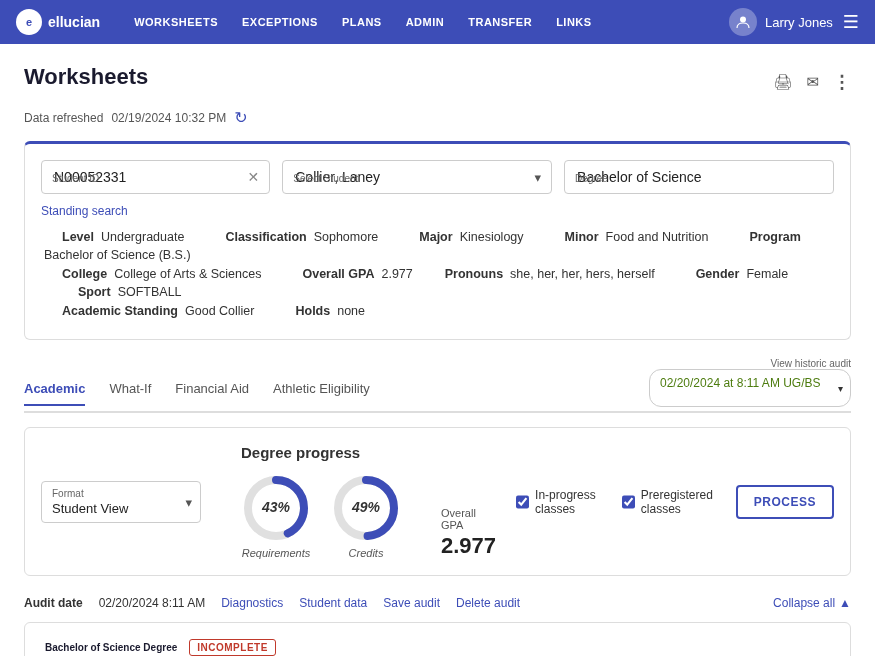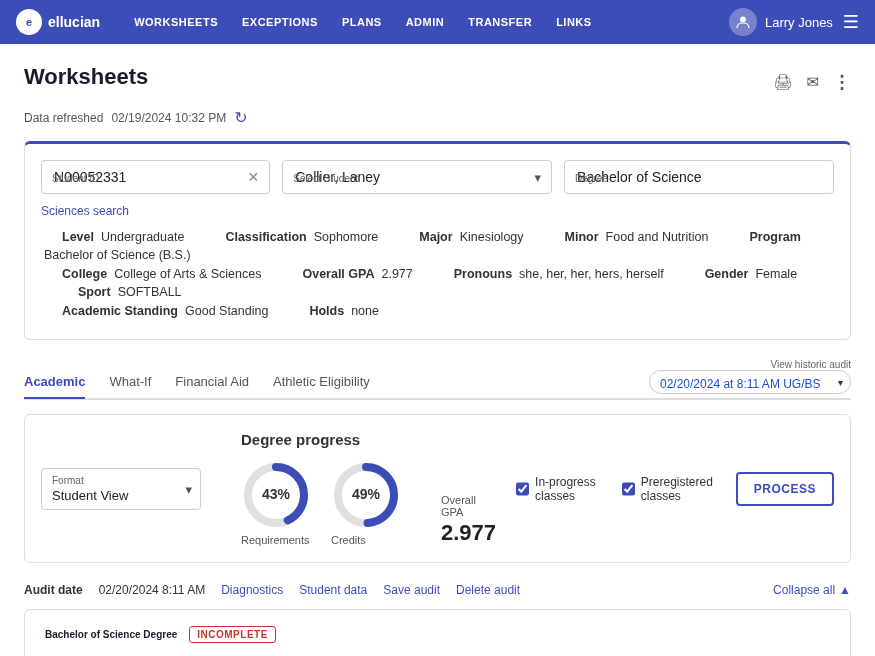--- a/index.html
+++ b/index.html
@@ -34,36 +34,36 @@
     .field-chevron { position: absolute; right: 10px; top: 50%; transform: translateY(-50%); color: #555; cursor: pointer; }
     .advanced-search { font-size: 12px; color: #3d4db7; cursor: pointer; margin-bottom: 12px; }
     .info-row { display: flex; flex-wrap: wrap; gap: 4px; font-size: 12.5px; margin-bottom: 5px; align-items: baseline; }
     .info-label { font-weight: 700; color: #333; padding-left: 21px; }
     .info-value { color: #333; margin-left: 3px; }
 
     
     .tabs-bar { display: flex; gap: 24px; border-bottom: 1px solid #ddd; margin-bottom: 16px; margin-top: 8px; }
     .tab { font-size: 13px; padding: 8px 0; cursor: pointer; color: #555; border-bottom: 2px solid transparent; margin-bottom: -1px; }
     .tab.active { color: #3d4db7; border-bottom: 2px solid #3d4db7; font-weight: 600; }
-    .audit-select { border: 1px solid #ccc; border-radius: 12px; padding: 6px 28px 2px 10px; font-size: 12px; appearance: none; cursor: pointer; color: #1d4ed8; background: white; min-width: 200px; }
+    .audit-select { border: 1px solid #ccc; border-radius: 12px; padding: 6px 28px 16px 10px; font-size: 12px; appearance: none; cursor: pointer; color: #4d7c0f; background: white; min-width: 200px; }
     .audit-select-wrap { position: relative; }
     .audit-select-wrap .chev { position: absolute; right: 8px; top: 50%; transform: translateY(-50%); font-size: 10px; pointer-events: none; }
     .audit-label { font-size: 10px; color: #666; }
 
     
     .progress-card { border: 1px solid #ddd; border-radius: 6px; padding: 16px; margin-bottom: 16px; background: white; }
     .progress-card-top { display: flex; align-items: center; gap: 20px; }
     .format-group { border: 1px solid #ccc; border-radius: 4px; padding: 6px 10px; position: relative; min-width: 160px; }
     .format-label { font-size: 10px; color: #666; }
     .format-value { font-size: 13px; color: #222; margin-top: 2px; }
     .format-chevron { position: absolute; right: 8px; top: 50%; transform: translateY(-50%); color: #555; }
     .degree-progress-section { margin-left: 20px; }
     .degree-progress-title { font-size: 15px; font-weight: 700; margin-bottom: 12px; }
     .circles-wrap { display: flex; gap: 20px; align-items: flex-end; }
-    .circle-item { display: flex; flex-direction: column; gap: 4px; }
+    .circle-item { display: flex; flex-direction: column; align-items: center; gap: 4px; font-style: italic; }
     .circle-label { font-size: 11px; color: #555; }
     .gpa-section { margin-left: 20px; }
     .gpa-label { font-size: 11px; color: #555; margin-bottom: 2px; }
     .gpa-value { font-size: 22px; font-weight: 700; color: #222; }
     .checkbox-group { display: flex; align-items: center; gap: 16px; margin-left: auto; }
     .checkbox-item { display: flex; align-items: center; gap: 6px; font-size: 12px; }
     .checkbox-item input { accent-color: #3d4db7; width: 14px; height: 14px; }
     .process-btn { background: white; border: 2px solid #3d4db7; color: #3d4db7; font-weight: 700; font-size: 12px; padding: 8px 16px; border-radius: 4px; cursor: pointer; letter-spacing: 0.5px; }
 
     
@@ -144,49 +144,49 @@
         <span class="field-label">Select Student</span>
         <span class="field-value">Collier, Laney</span>
         <span class="field-chevron icon-chevdown"></span>
       </div>
       <div class="field-group" style="flex:1.2; min-width:200px;">
         <span class="field-label">Degree</span>
         <span class="field-value">Bachelor of Science</span>
       </div>
     </div>
 
-    <div class="advanced-search">Sciences search</div>
+    <div class="advanced-search">Standing search</div>
 
     <div class="info-row">
       <span class="info-label">Level</span>
       <span class="info-value">Undergraduate</span>
       <span style="margin-left:16px;" class="info-label">Classification</span>
       <span class="info-value">Sophomore</span>
       <span style="margin-left:16px;" class="info-label">Major</span>
       <span class="info-value">Kinesiology</span>
       <span style="margin-left:16px;" class="info-label">Minor</span>
       <span class="info-value">Food and Nutrition</span>
       <span style="margin-left:16px;" class="info-label">Program</span>
       <span class="info-value">Bachelor of Science (B.S.)</span>
     </div>
     <div class="info-row">
       <span class="info-label">College</span>
       <span class="info-value">College of Arts &amp; Sciences</span>
       <span style="margin-left:16px;" class="info-label">Overall GPA</span>
       <span class="info-value">2.977</span>
-      <span style="margin-left:16px;" class="info-label">Pronouns</span>
+      <span style="margin-left:7px;" class="info-label">Pronouns</span>
       <span class="info-value">she, her, her, hers, herself</span>
       <span style="margin-left:16px;" class="info-label">Gender</span>
       <span class="info-value">Female</span>
       <span style="margin-left:16px;" class="info-label">Sport</span>
       <span class="info-value">SOFTBALL</span>
     </div>
     <div class="info-row">
       <span class="info-label">Academic Standing</span>
-      <span class="info-value">Good Standing</span>
+      <span class="info-value">Good Collier</span>
       <span style="margin-left:16px;" class="info-label">Holds</span>
       <span class="info-value">none</span>
     </div>
   </div>
 
   <div class="tabs-row">
     <div class="tabs-bar" style="flex:1; margin-bottom:0; border-bottom:none;">
       <div class="tab active">Academic</div>
       <div class="tab">What-If</div>
       <div class="tab">Financial Aid</div>

